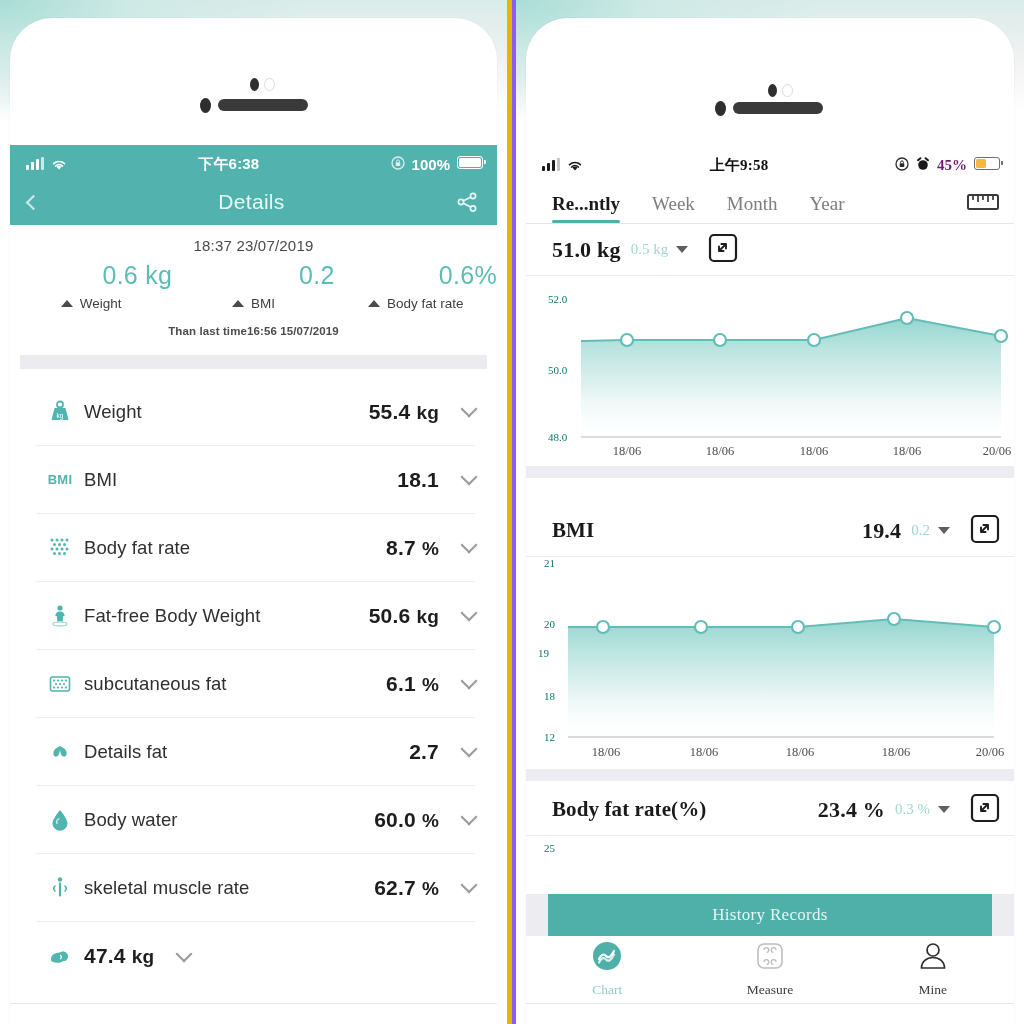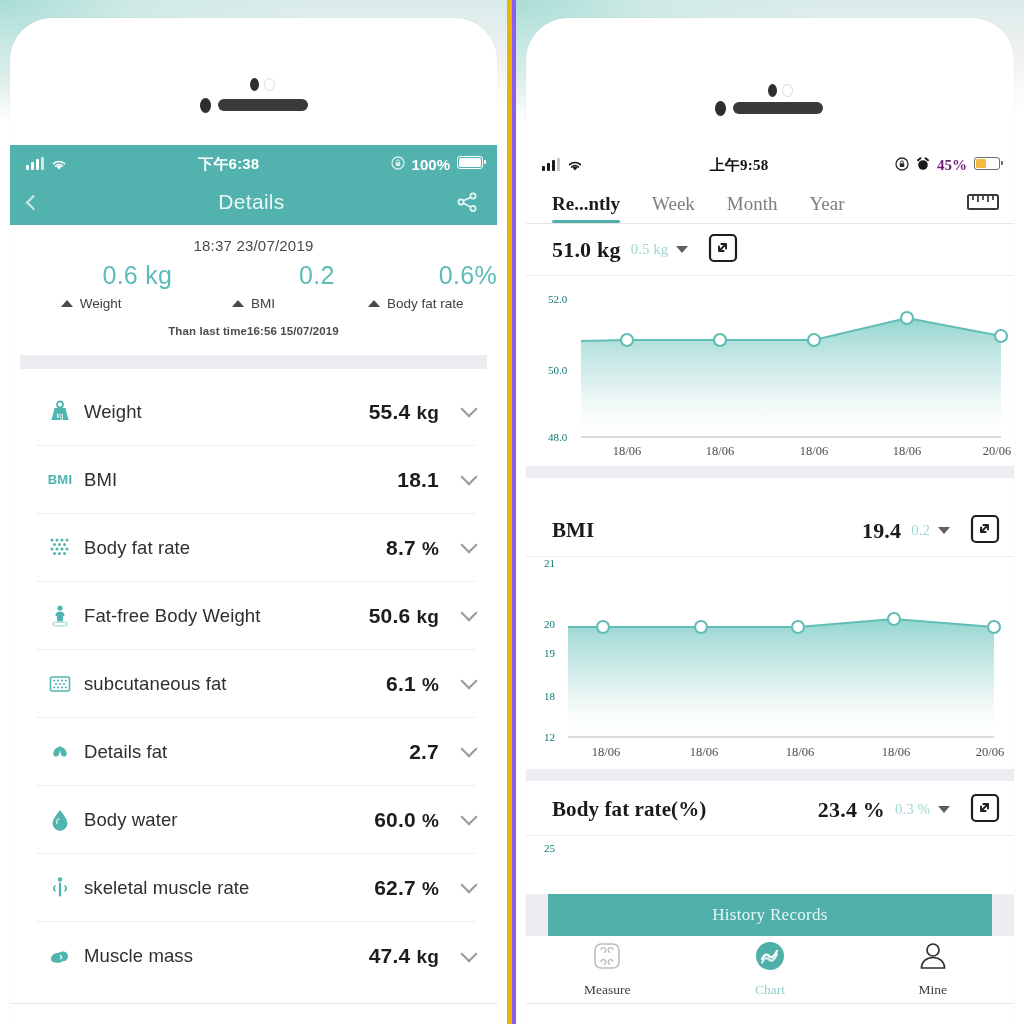--- a/index.html
+++ b/index.html
@@ -415,21 +415,20 @@
       </div>
 
       <div class="l-row">
         <span class="l-icon">
           <svg width="26" height="26" viewBox="0 0 26 26">
             <path d="M4 16.5 c0-3.5 2.4-6 6-6.4 c2.4-.3 3.6-1.6 5.6-1.6 c3 0 5.4 2 5.4 5 c0 2.6-1.8 4.4-4 4.6
                      c-1.5.2-2.4 1.4-4.6 1.6 c-4 .4-8.4-.4-8.4-3.2 z" fill="#4fb5ae"></path>
             <path d="M13.5 12.5 q2 1.5 0 3.2" stroke="#ffffff" stroke-width="1.3" fill="none" stroke-linecap="round"></path>
           </svg>
         </span>
-        <span class="l-name">Muscle mass</span>
         <span class="l-val"><span>47.4</span> <span class="unit">kg</span></span>
         <span class="chev-down"></span>
       </div>
 
     </div>
     <div class="bottom-hairline"></div>
   </div>
 
   <div class="phone right">
     <div class="frame-bg"></div>
@@ -560,21 +559,21 @@
           <g fill="#ffffff" stroke="#62bdb6" stroke-width="2.2">
             <circle cx="77" cy="70" r="6"></circle>
               <circle cx="175" cy="70" r="6"></circle>
               <circle cx="272" cy="70" r="6"></circle>
             <circle cx="368" cy="62" r="6"></circle>
               <circle cx="468" cy="70" r="6"></circle>
           </g>
         </svg>
         <span class="tick-y" style="left:18px; top:0px;">21</span>
         <span class="tick-y" style="left:18px; top:45px;margin-top:16px;">20</span>
-        <span class="tick-y" style="left:18px; top:90px;">19</span>
+        <span class="tick-y" style="left:12px; top:90px;">19</span>
         <span class="tick-y" style="left:18px; top:133px;">18</span>
         <span class="tick-y" style="left:18px; top:174px;">12</span>
         <span class="tick-x" style="left:80px; top:188px;">18/06</span>
         <span class="tick-x" style="left:178px; top:188px;">18/06</span>
         <span class="tick-x" style="left:274px; top:188px;">18/06</span>
         <span class="tick-x" style="left:370px; top:188px;">18/06</span>
         <span class="tick-x" style="left:464px; top:188px;">20/06</span>
       </div>
       <div class="card-gap" style="margin:0;"></div>
     </div>
@@ -595,42 +594,42 @@
       <div class="chart-wrap" style="height:60px;">
         <span class="tick-y" style="left:18px; top:6px;">25</span>
       </div>
     </div>
 
     <div class="history-wrap">
       <div class="history-btn">History Records</div>
     </div>
 
     <div class="tabbar">
+      <div class="tabbar-item active">
+        <span>
+          <svg width="34" height="34" viewBox="0 0 34 34">
+            <circle cx="17" cy="16" r="14" fill="#4fb0aa"></circle>
+            <path d="M9 19 q3.5-7 7-3 q3.5 4 8-5" fill="none" stroke="#ffffff" stroke-width="2.2" stroke-linecap="round"></path>
+            <path d="M9 22.5 q3.5-7 7-3 q3.5 4 8-5" fill="none" stroke="#ffffff" stroke-width="2.2" stroke-linecap="round" opacity="0.8"></path>
+          </svg>
+        </span>
+        <span class="tabbar-label">Chart</span>
+      </div>
       <div class="tabbar-item">
         <span>
           <svg width="34" height="34" viewBox="0 0 34 34">
             <rect x="5" y="4" width="24" height="24" rx="6" fill="none" stroke="#bdbdbd" stroke-width="1.6"></rect>
             <path d="M11 10 a2.4 2.4 0 1 1 2.6 2.4" fill="none" stroke="#bdbdbd" stroke-width="1.3"></path>
             <path d="M23 10 a2.4 2.4 0 1 0-2.6 2.4" fill="none" stroke="#bdbdbd" stroke-width="1.3"></path>
             <path d="M11 22 a2.4 2.4 0 1 1 2.6 2.4" fill="none" stroke="#bdbdbd" stroke-width="1.3"></path>
             <path d="M23 22 a2.4 2.4 0 1 0-2.6 2.4" fill="none" stroke="#bdbdbd" stroke-width="1.3"></path>
           </svg>
         </span>
         <span class="tabbar-label">Measure</span>
       </div>
-      <div class="tabbar-item active">
-        <span>
-          <svg width="34" height="34" viewBox="0 0 34 34">
-            <circle cx="17" cy="16" r="14" fill="#4fb0aa"></circle>
-            <path d="M9 19 q3.5-7 7-3 q3.5 4 8-5" fill="none" stroke="#ffffff" stroke-width="2.2" stroke-linecap="round"></path>
-            <path d="M9 22.5 q3.5-7 7-3 q3.5 4 8-5" fill="none" stroke="#ffffff" stroke-width="2.2" stroke-linecap="round" opacity="0.8"></path>
-          </svg>
-        </span>
-        <span class="tabbar-label">Chart</span>
-      </div>
       <div class="tabbar-item">
         <span>
           <svg width="34" height="34" viewBox="0 0 34 34">
             <circle cx="17" cy="10" r="6" fill="none" stroke="#2e2e2e" stroke-width="1.7"></circle>
             <path d="M5.5 28 c0-6.5 5-10.5 11.5-10.5 S28.5 21.5 28.5 28 Z" fill="none" stroke="#2e2e2e" stroke-width="1.7"></path>
           </svg>
         </span>
         <span class="tabbar-label">Mine</span>
       </div>
     </div>

